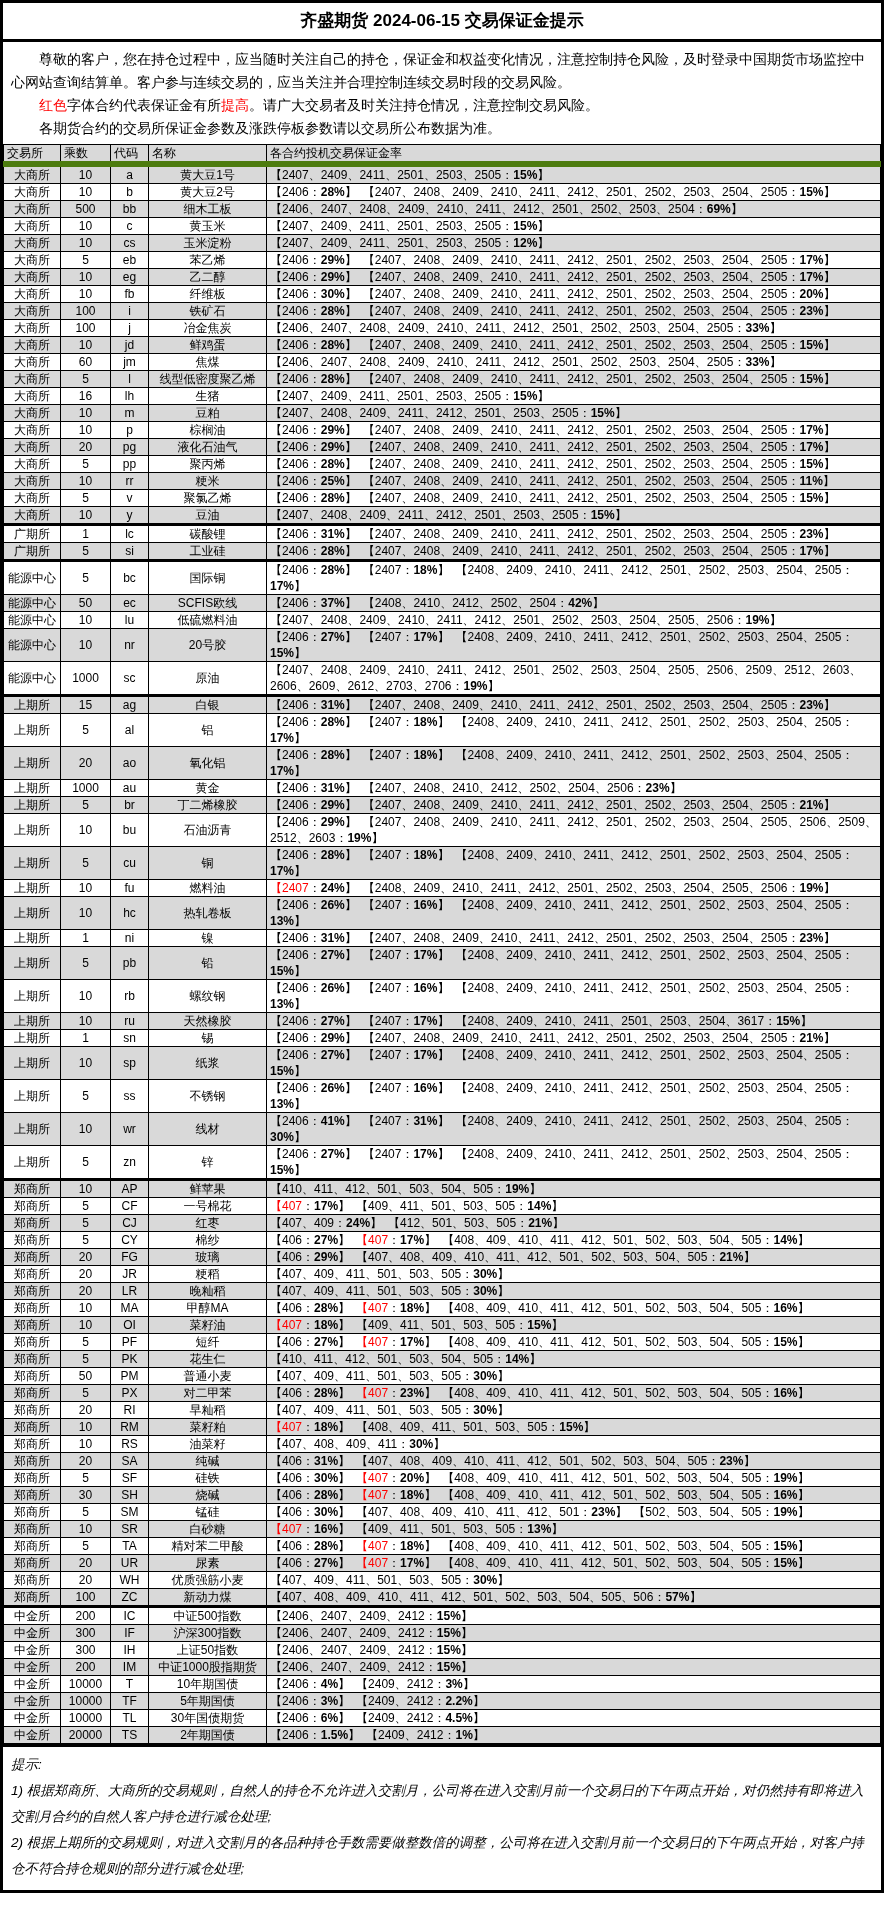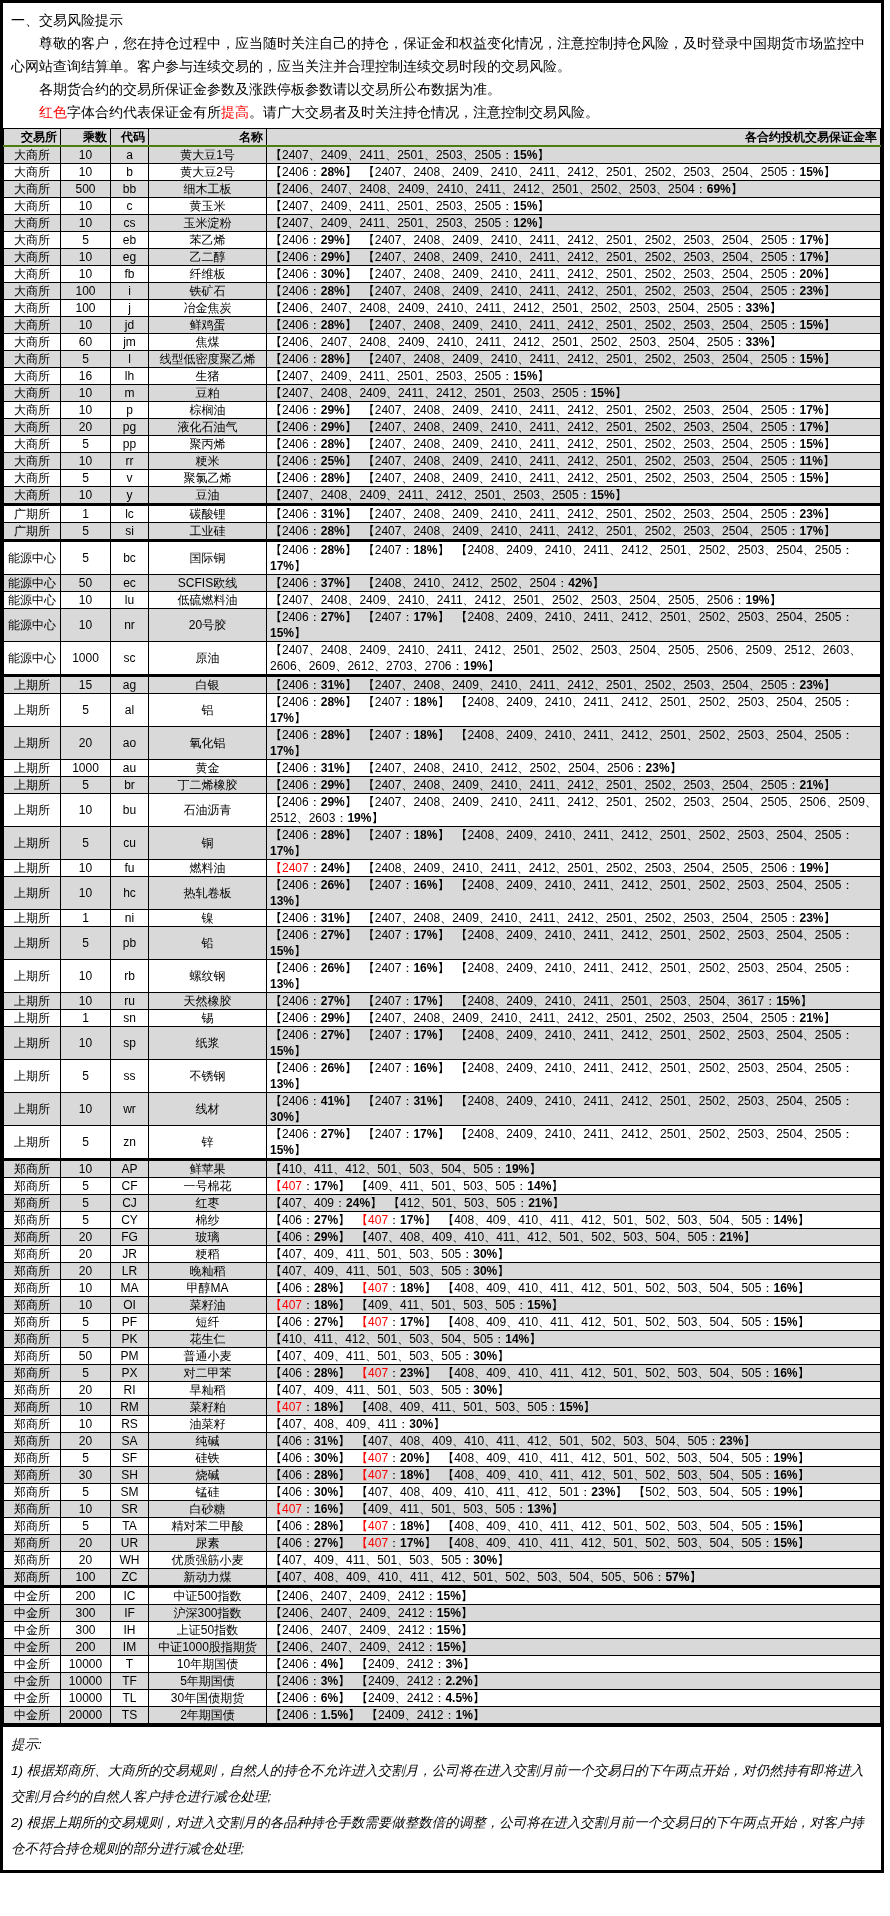--- a/index.html
+++ b/index.html
@@ -6,42 +6,44 @@
   body{width:890px;font-family:"Liberation Sans","DejaVu Sans",sans-serif;color:#000;}
   .page{width:884px;border:3px solid #000;box-sizing:border-box;margin:0;background:#fff;}
   .title-bar{border-bottom:3px solid #000;padding:6px 0 7px 0;text-align:center;}
   .title-bar h1{margin:0;font-size:17px;font-weight:bold;}
   .intro{padding:6px 8px 4px 8px;font-size:14px;line-height:23px;}
   .intro .line{white-space:normal;}
   .intro .para{text-indent:28px;}
   .red{color:var(--red,#FF0000);}
   table{border-collapse:collapse;table-layout:fixed;width:100%;font-size:12px;}
   th,td{border:1px solid #000;padding:0 3px;line-height:16px;height:17px;box-sizing:border-box;}
-  thead th{background:var(--stripe,#D9D9D9);font-weight:bold;text-align:right;border-bottom:2px solid #4d7c0f;}
+  thead th{background:var(--stripe,#D9D9D9);font-weight:normal;text-align:left;border-bottom:6px solid #4d7c0f;}
   tbody td{text-align:center;}
   tbody td.rates{text-align:left;}
   tr.stripe td{background:var(--stripe,#D9D9D9);}
   tr.sec td{border-top:3px solid #000;}
   .w-ex{width:57px}.w-mult{width:50px}.w-code{width:38px}.w-name{width:118px}
   .rates .seg{margin-right:6px;white-space:normal;}
   .rates b{font-weight:bold;}
   .notes{border-top:3px solid #000;padding:5px 8px 8px 8px;font-size:13.5px;line-height:26px;}
   .notes .nline{white-space:normal;font-style:italic;}
 </style>
 </head>
 <body>
 
 <div class="page">
 
+  <div class="title-bar">
+    <h1>齐盛期货 2024-06-15 交易保证金提示</h1>
+  </div>
 
   <div class="intro">
-    <div class="line">一、交易风险提示</div>
     <div class="line para">尊敬的客户，您在持仓过程中，应当随时关注自己的持仓，保证金和权益变化情况，注意控制持仓风险，及时登录中国期货市场监控中心网站查询结算单。客户参与连续交易的，应当关注并合理控制连续交易时段的交易风险。</div>
+    <div class="line para"><span class="red">红色</span><span>字体合约代表保证金有所</span><span class="red">提高</span><span>。请广大交易者及时关注持仓情况，注意控制交易风险。</span></div>
     <div class="line para">各期货合约的交易所保证金参数及涨跌停板参数请以交易所公布数据为准。</div>
-    <div class="line para"><span class="red">红色</span><span>字体合约代表保证金有所</span><span class="red">提高</span><span>。请广大交易者及时关注持仓情况，注意控制交易风险。</span></div>
   </div>
 
   <table>
     <thead>
       <tr>
         <th class="w-ex">交易所</th>
         <th class="w-mult">乘数</th>
         <th class="w-code">代码</th>
         <th class="w-name">名称</th>
         <th>各合约投机交易保证金率</th>

